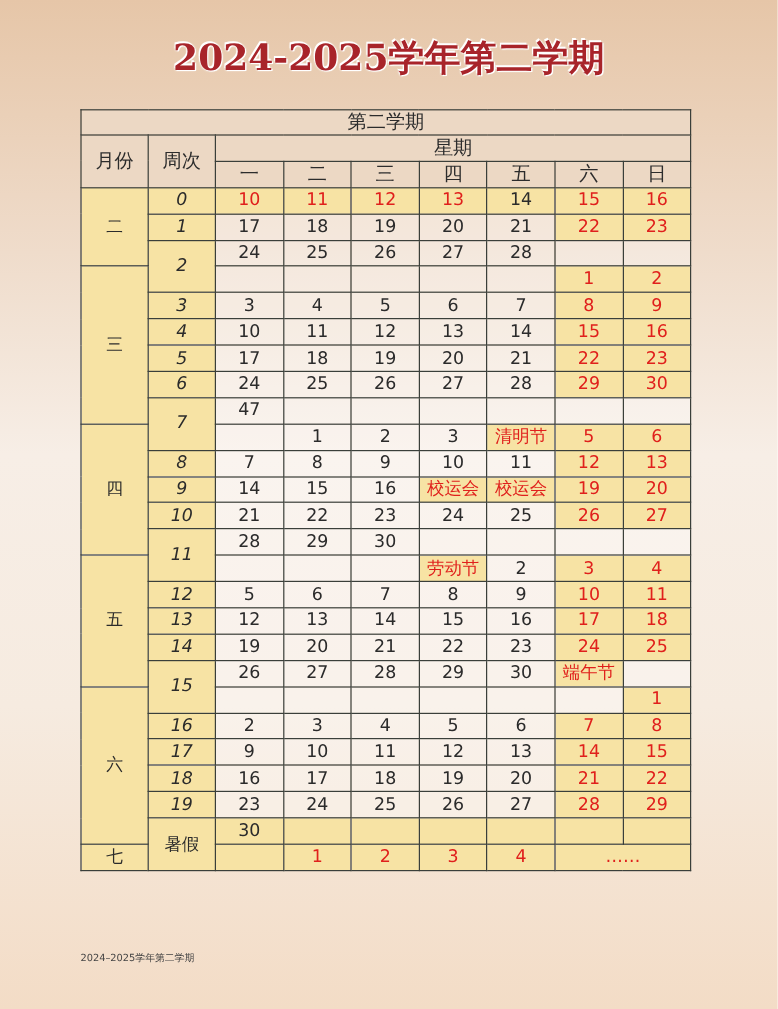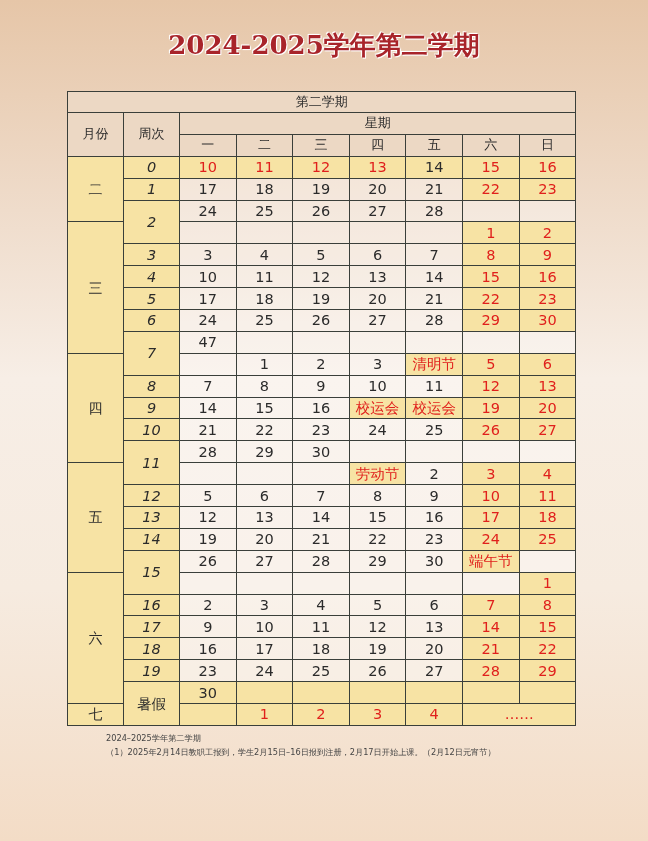--- a/index.html
+++ b/index.html
@@ -5,42 +5,42 @@
   html,body{margin:0;padding:0;}
   body{
     width:648px;height:841px;overflow:hidden;position:relative;
     background:linear-gradient(180deg,#e6c6a8 0%,#efdccb 25%,#f7eee6 45%,#f6ebe0 70%,#f3dcc6 100%);
     font-family:"DejaVu Sans","Liberation Sans",sans-serif;
     color:#2b2b2b;
   }
   .title{
     position:absolute;left:0;top:28px;width:648px;text-align:center;
     font-family:"DejaVu Serif","Liberation Serif",serif;font-weight:bold;
-    font-size:26px;color:#a8242a;letter-spacing:0px;
+    font-size:30px;color:#a8242a;letter-spacing:0px;
     text-shadow:0 0 2px #fff,0 0 2px #fff,1px 1px 0 #fff,-1px -1px 0 #fff;
   }
   table.cal{
     position:absolute;left:67px;top:91px;
     border-collapse:collapse;table-layout:fixed;width:508px;
     font-size:14.5px;
   }
   table.cal td{
     border:1.5px solid #3a3f3a;text-align:center;vertical-align:middle;
     padding:0;height:20.9px;line-height:18px;overflow:hidden;white-space:nowrap;
   }
-  .hdr td{background:#ecd8c4;font-size:13px;color:#2c2c2c;}
+  .hdr td{background:#ecd8c4;font-size:16px;color:#2c2c2c;}
   .hdr td.sem{height:20px;}
   .bg-y{background:#f7e3a4 !important;}
   .bg-w{background:rgba(255,255,255,0.35);}
   .red{color:#e0201c;}
   .blk{color:#2b2b2b;}
   .wk{font-style:italic;}
   .mon{font-size:14px;}
   .notes{
-    position:absolute;left:67px;top:731px;font-size:8.2px;line-height:14.4px;color:#444;margin-left:39px;
+    position:absolute;left:67px;top:791px;font-size:8.2px;line-height:14.4px;color:#444;
   }
   .notes div{white-space:nowrap;}
 </style>
 </head>
 <body>
 
 <div class="title">2024-2025学年第二学期</div>
 
 <table class="cal">
   <colgroup>
@@ -356,14 +356,13 @@
     <td class="bg-y red">2</td>
     <td class="bg-y red">3</td>
     <td class="bg-y red">4</td>
     <td colspan="2" class="bg-y red">……</td>
   </tr>
 </tbody>
   </table>
 
 <div class="notes">
   <div>2024–2025学年第二学期</div>
-  <div>（1）2025年2月14日教职工报到，学生2月15日–16日报到注册，2月17日开始上课。（2月12日元宵节）</div>
 </div>
 
 </body></html>

